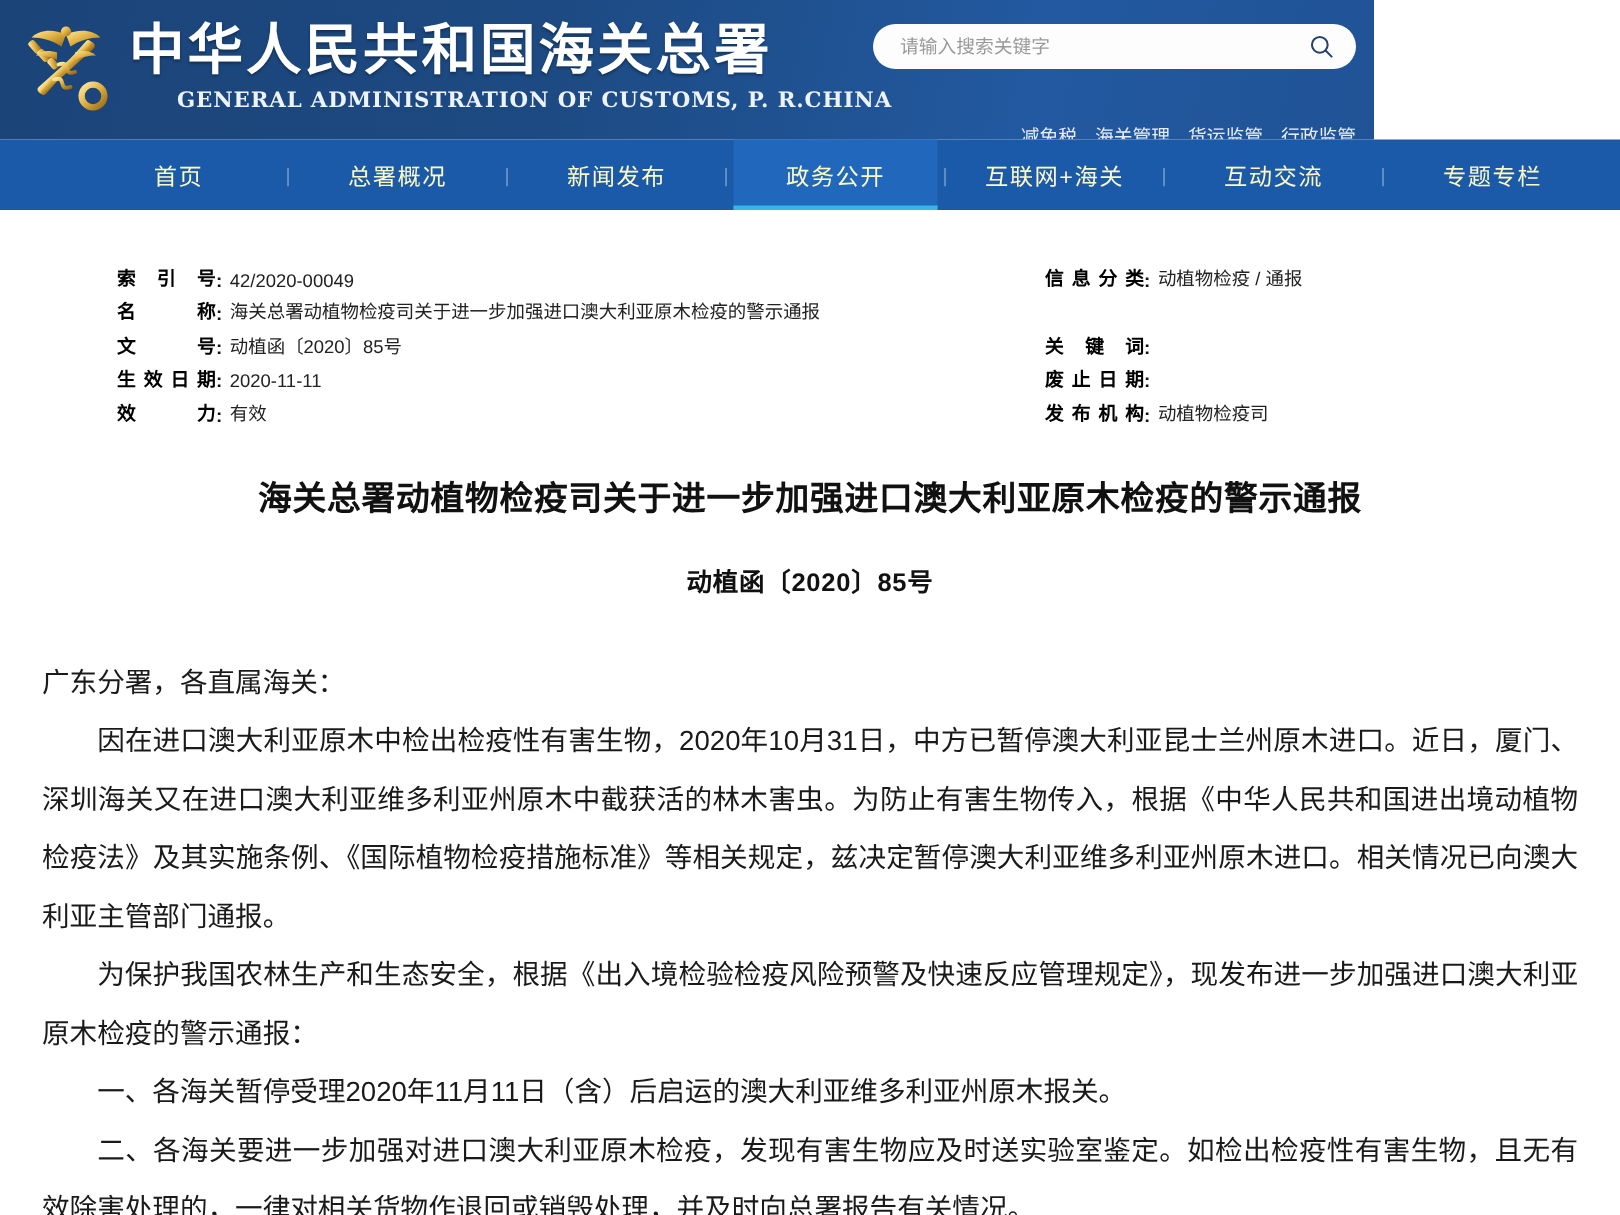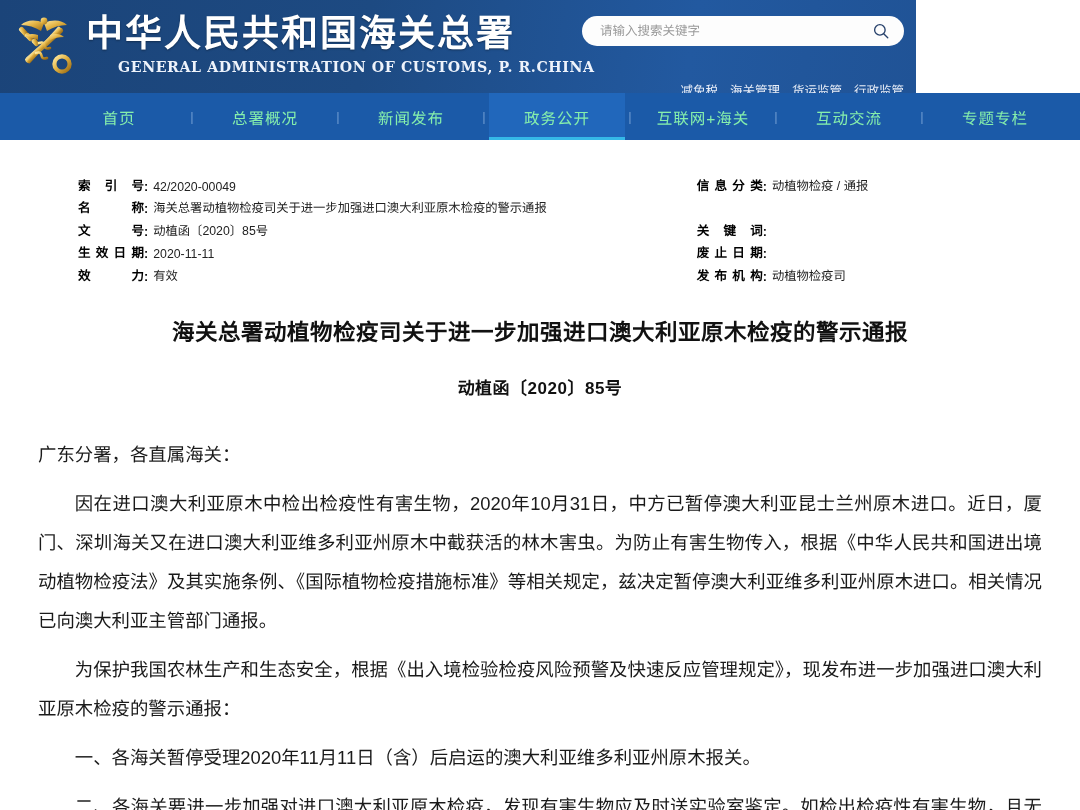--- a/index.html
+++ b/index.html
@@ -126,21 +126,21 @@
     justify-content: center;
     padding-left: 34px;
   }
 
   .nav-item {
     position: relative;
     display: flex;
     align-items: center;
     justify-content: center;
     width: 136px;
-    color: #86efac;
+    color: #fef9c3;
     font-size: 15.5px;
     letter-spacing: 1px;
     cursor: pointer;
     white-space: nowrap;
   }
 
   .nav-item.active { background: #2167bb; text-align: right; }
 
   .nav-item.active::after {
     content: "";
@@ -226,21 +226,21 @@
   .doc-body {
     margin-top: 36px;
     padding: 0 28px 0 28px;
     font-size: 18.4px;
     line-height: 39px;
     color: #1a1a1a;
     text-align: justify;
     text-justify: inter-ideograph;
   }
 
-  .doc-body p { margin: 10px; }
+  .doc-body p { margin: 0; }
   .doc-body p.indent { text-indent: 2em; }
 </style>
 </head>
 <body>
 
 <div class="site-header">
 
   <div class="brand">
     <svg class="emblem" viewBox="0 0 72 72">
       <defs>

